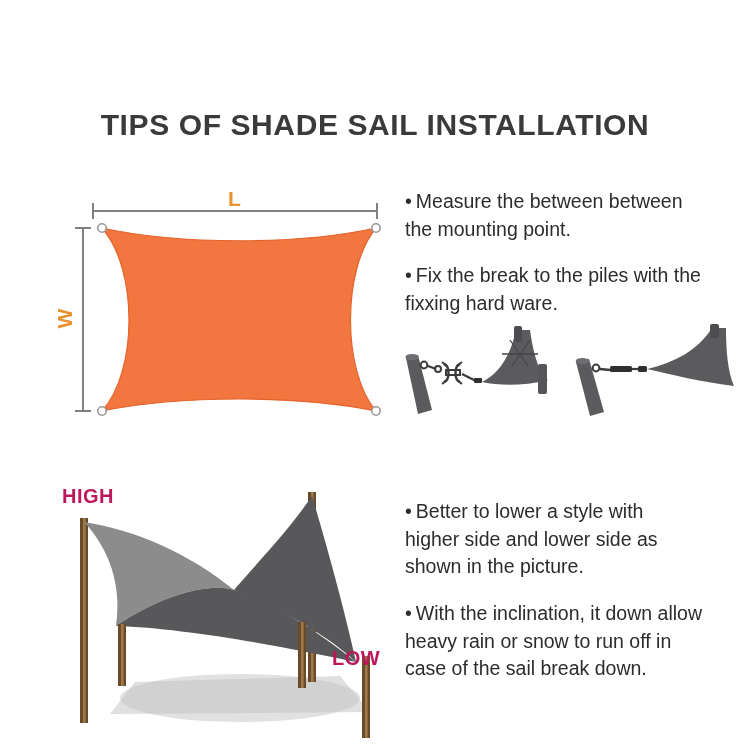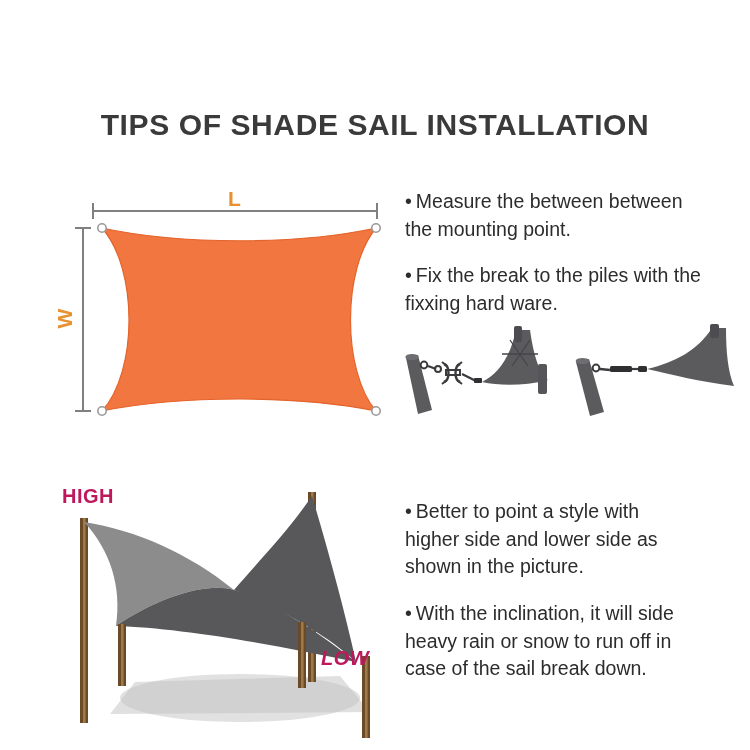--- a/index.html
+++ b/index.html
@@ -62,21 +62,21 @@
     position: absolute;
     font-family: "Liberation Sans", sans-serif;
     font-weight: bold;
     font-size: 20px;
     letter-spacing: 0.5px;
     color: #be185d;
     line-height: 1;
     white-space: nowrap;
   }
   .hl-label.high { left: 62px; top: 450px; }
-  .hl-label.low  { left: 321px; top: 612px; font-style: italic; }
+  .hl-label.low  { left: 332px; top: 612px; }
 
   
   .textcol {
     position: absolute;
     left: 405px;
     width: 352px;          
     color: #2c2c2c;
     font-family: "Liberation Sans", sans-serif;
     font-size: 19.5px;
     line-height: 1.42;
@@ -257,26 +257,26 @@
     <p class="bullet-para">
       <span class="bullet-line"><span class="bullet-dot">•</span><span>Fix the break to the piles with the</span></span>
       <span class="bullet-line">fixxing hard ware.</span>
     </p>
 
   </div>
 
   <div class="textcol block-b">
 
     <p class="bullet-para">
-      <span class="bullet-line"><span class="bullet-dot">•</span><span>Better to point a style with</span></span>
+      <span class="bullet-line"><span class="bullet-dot">•</span><span>Better to lower a style with</span></span>
       <span class="bullet-line">higher side and lower side as</span>
       <span class="bullet-line">shown in the picture.</span>
     </p>
 
     <p class="bullet-para">
-      <span class="bullet-line"><span class="bullet-dot">•</span><span>With the inclination, it will side</span></span>
+      <span class="bullet-line"><span class="bullet-dot">•</span><span>With the inclination, it down allow</span></span>
       <span class="bullet-line">heavy rain or snow to run off in</span>
       <span class="bullet-line">case of the sail break down.</span>
     </p>
 
   </div>
 
 </div>
 
 </body></html>

